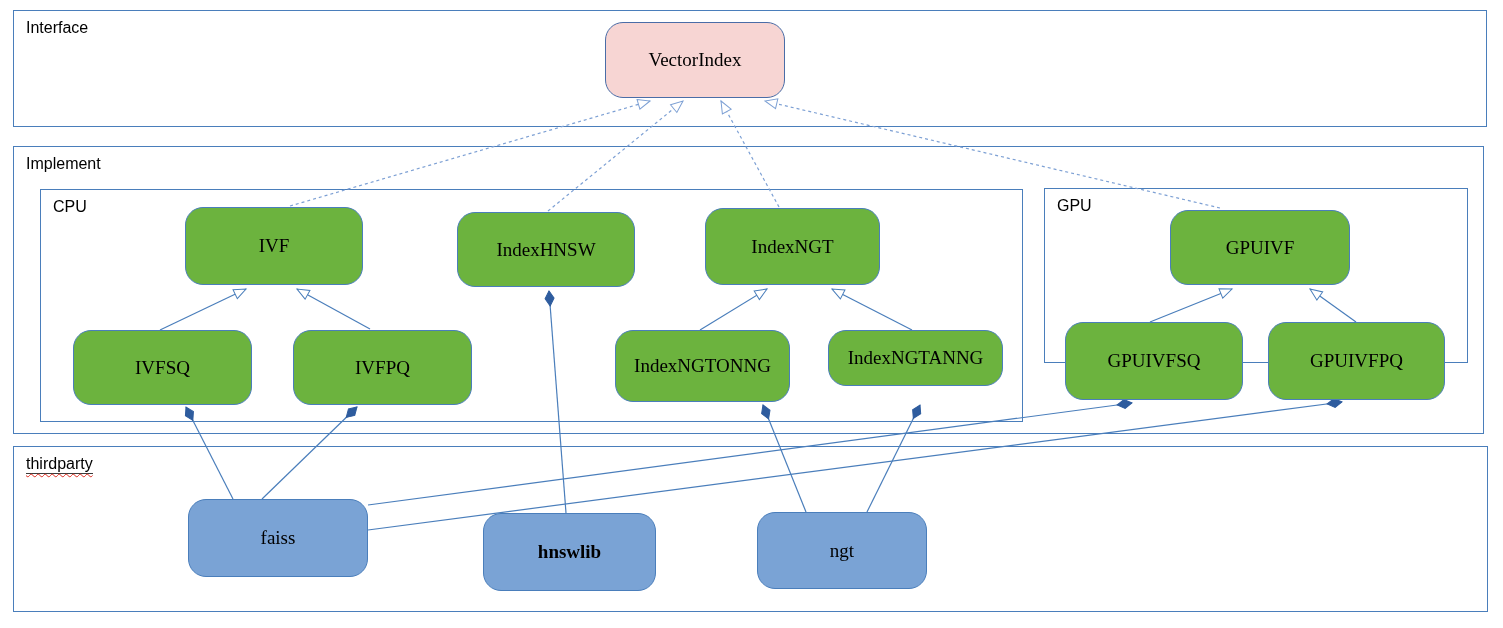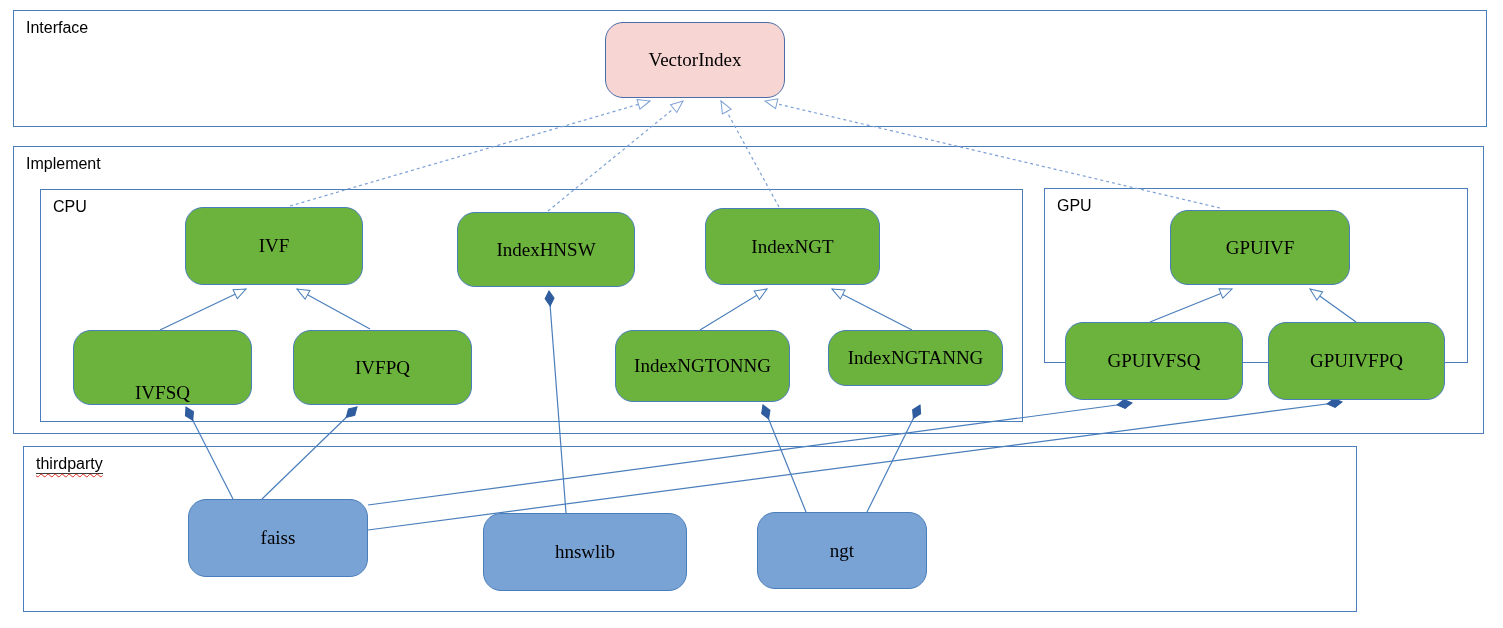--- a/index.html
+++ b/index.html
@@ -79,21 +79,21 @@
   </div>
 
   <div class="section-box" style="left:40px; top:189px; width:983px; height:233px;">
     <span class="section-label">CPU</span>
   </div>
 
   <div class="section-box" style="left:1044px; top:188px; width:424px; height:175px;">
     <span class="section-label">GPU</span>
   </div>
 
-  <div class="section-box" style="left:23px; top:446px; width:1334px; height:166px;">
+  <div class="section-box" style="left:13px; top:446px; width:1475px; height:166px;">
     <span class="section-label third-label-wrap"><span class="third-label-wavy">thirdparty</span></span>
   </div>
 
   <svg id="edges-svg" viewBox="0 0 1503 628">
     <defs>
       <marker id="arrowOpen" markerWidth="15" markerHeight="13" refX="13" refY="6.5" orient="auto" markerUnits="userSpaceOnUse">
         <path d="M1,1.5 L13,6.5 L1,11.5 Z" fill="#ffffff" stroke="#4a7ebb" stroke-width="1"></path>
       </marker>
       <marker id="arrowOpenDash" markerWidth="15" markerHeight="13" refX="13" refY="6.5" orient="auto" markerUnits="userSpaceOnUse">
         <path d="M1,1.5 L13,6.5 L1,11.5 Z" fill="#ffffff" stroke="#7da0d4" stroke-width="1"></path>
@@ -143,21 +143,21 @@
   </div>
 
   <div class="node node-green" style="left:705px; top:208px; width:175px; height:77px;">
     <span>IndexNGT</span>
   </div>
 
   <div class="node node-green" style="left:1170px; top:210px; width:180px; height:75px;">
     <span>GPUIVF</span>
   </div>
 
-  <div class="node node-green" style="left:73px; top:330px; width:179px; height:75px;align-items:flex-end;">
+  <div class="node node-green" style="left:73px; top:330px; width:179px; height:75px;">
     <span>IVFSQ</span>
   </div>
 
   <div class="node node-green" style="left:293px; top:330px; width:179px; height:75px;">
     <span>IVFPQ</span>
   </div>
 
   <div class="node node-green" style="left:615px; top:330px; width:175px; height:72px;">
     <span>IndexNGTONNG</span>
   </div>
@@ -171,21 +171,21 @@
   </div>
 
   <div class="node node-green" style="left:1268px; top:322px; width:177px; height:78px;">
     <span>GPUIVFPQ</span>
   </div>
 
   <div class="node node-blue" style="left:188px; top:499px; width:180px; height:78px;">
     <span>faiss</span>
   </div>
 
-  <div class="node node-blue" style="left:483px; top:513px; width:204px; height:78px;">
+  <div class="node node-blue" style="left:483px; top:513px; width:173px; height:78px;font-weight:bold;">
     <span>hnswlib</span>
   </div>
 
   <div class="node node-blue" style="left:757px; top:512px; width:170px; height:77px;">
     <span>ngt</span>
   </div>
 
 </div>
 
 </body></html>

